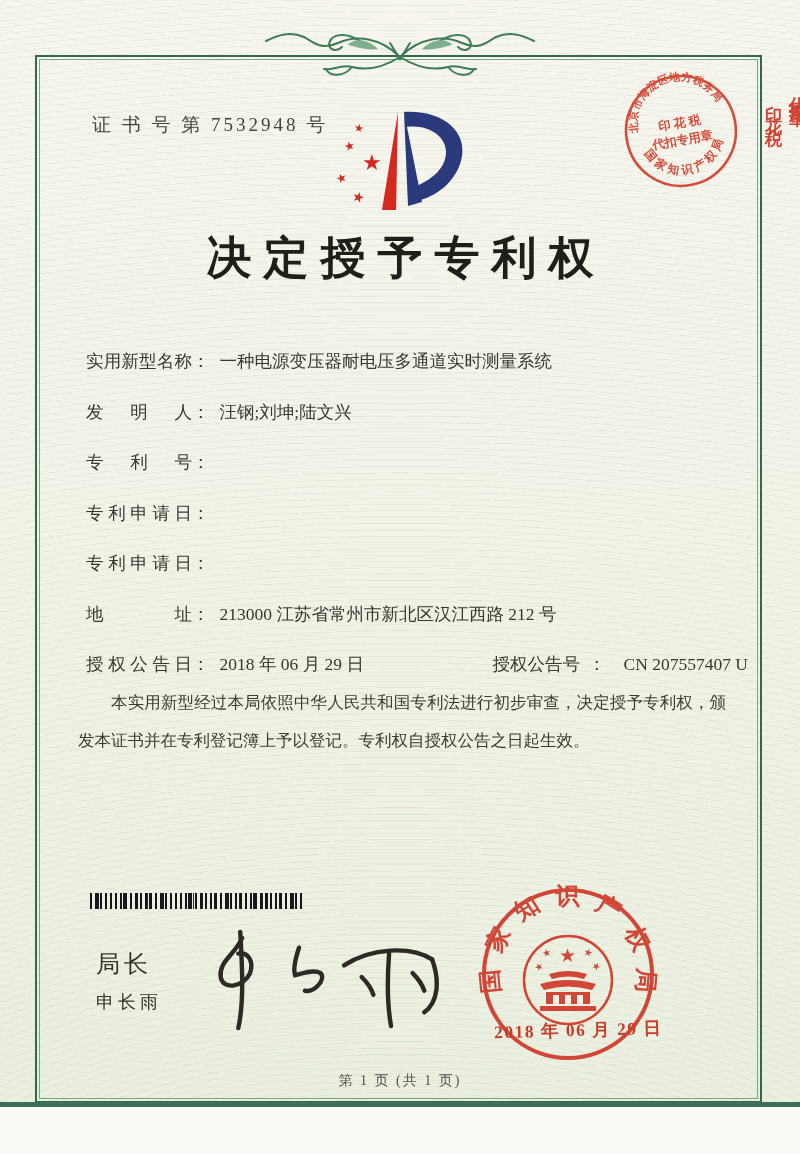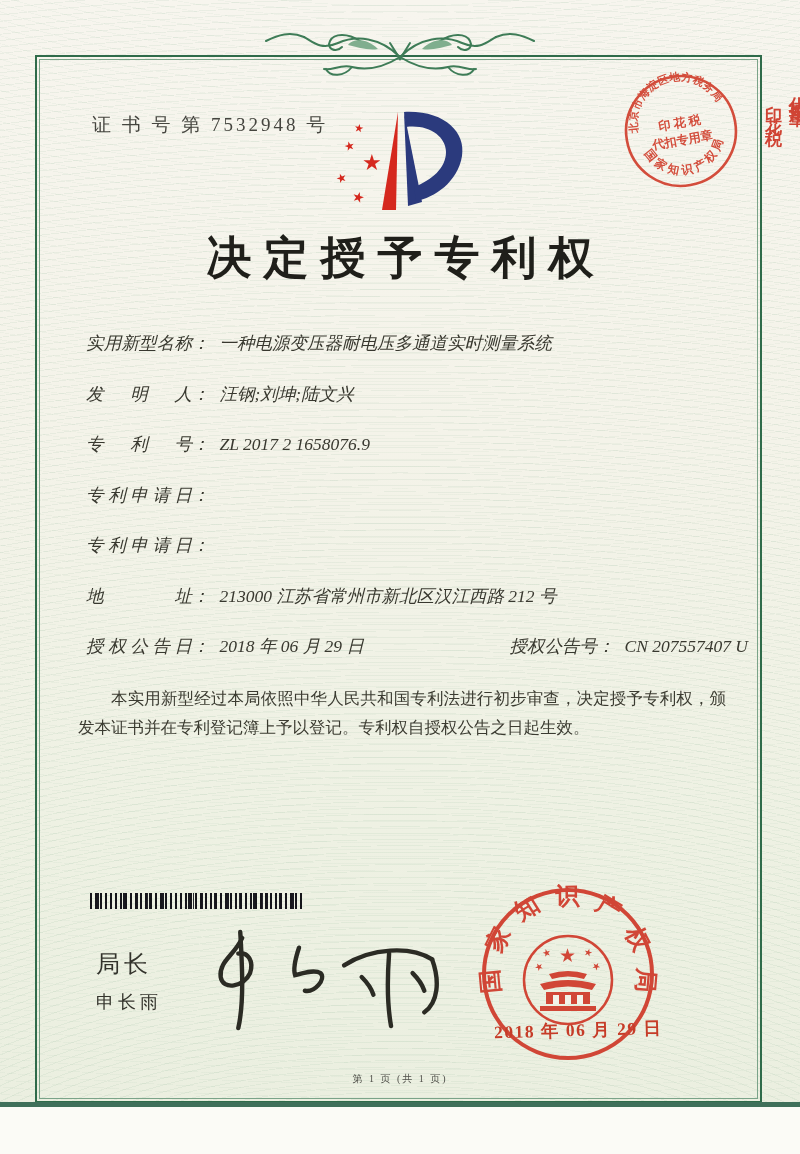--- a/index.html
+++ b/index.html
@@ -35,27 +35,27 @@
   .cert-no {
     position:absolute; left:92px; top:112px;
     font-size:19px; letter-spacing:3px; color:#45453f;
   }
   .title {
     position:absolute; left:0; top:228px; width:800px; text-align:center;
     font-size:45px; font-weight:700; letter-spacing:12px; color:#1f1f1a;
     text-indent:12px;
   }
 
-  .fields { position:absolute; left:86px; top:330px; right:48px;font-style:italic; }
+  .fields { position:absolute; left:86px; top:348px; right:48px; }
   .field-row { display:flex; align-items:baseline; line-height:26px; margin-bottom:24.5px; font-size:17.5px; color:#38382f; }
   .field-label { display:inline-block; width:106px; text-align:justify; text-align-last:justify; }
   .field-colon { margin-right:10px; }
-  .grant-group { margin-left:auto; display:flex; align-items:baseline; padding-right:4px; }
-
-  .paragraphs { position:absolute; left:78px; top:684px; width:648px; font-size:16.5px; line-height:29px; color:#3b3b31; text-align:justify; }
+  .grant-group { margin-left:auto; display:flex; align-items:baseline; padding-right:4px;gap:8px; }
+
+  .paragraphs { position:absolute; left:78px; top:684px; width:648px; font-size:16.5px; line-height:38px; color:#3b3b31; text-align:justify; }
   .paragraphs p { text-indent:2em; }
 
   .barcode {
     position:absolute; left:90px; top:893px; width:214px; height:16px;
     background-image:
       repeating-linear-gradient(90deg,#15151a 0 2px,transparent 2px 5px),
       repeating-linear-gradient(90deg,transparent 0 7px,#1a1a20 7px 9px,transparent 9px 13px),
       repeating-linear-gradient(90deg,transparent 0 11px,#26262c 11px 12px,transparent 12px 23px);
   }
 
@@ -71,21 +71,21 @@
 
   .tax-stamp { position:absolute; left:620px; top:70px; transform:rotate(-10deg); opacity:.95; }
   .edge-stamp {
     position:absolute; right:0; top:84px; width:38px; height:170px; overflow:hidden;
     display:flex; gap:1px; color:#d04434;
   }
   .vcol { writing-mode:vertical-rl; font-size:17px; font-weight:700; }
   .vcol.short { letter-spacing:12px; padding-top:8px; }
   .vcol.long  { letter-spacing:3px; }
 
-  .footer { position:absolute; left:0; top:1072px; width:800px; text-align:center; font-size:10px; letter-spacing:2px; color:#50504a; }
+  .footer { position:absolute; left:0; top:1072px; width:800px; text-align:center; font-size:14px; letter-spacing:2px; color:#50504a; }
 
   .flourish { position:absolute; left:260px; top:27px; }
 </style>
 </head>
 <body>
 
 <div class="paper">
 
   <div class="frame"></div>
 
@@ -154,21 +154,20 @@
       <span>一种电源变压器耐电压多通道实时测量系统</span>
     </div>
     <div class="field-row">
       <span class="field-label">发明人</span>
         <span class="field-colon">：</span>
       <span>汪钢;刘坤;陆文兴</span>
     </div>
     <div class="field-row">
       <span class="field-label">专利号</span>
         <span class="field-colon">：</span>
-      <span>ZL 2017 2 1658076.9</span>
     </div>
     <div class="field-row">
       <span class="field-label">专利申请日</span>
         <span class="field-colon">：</span>
     </div>
     <div class="field-row">
       <span class="field-label">专利申请日</span>
         <span class="field-colon">：</span>
     </div>
     <div class="field-row">

